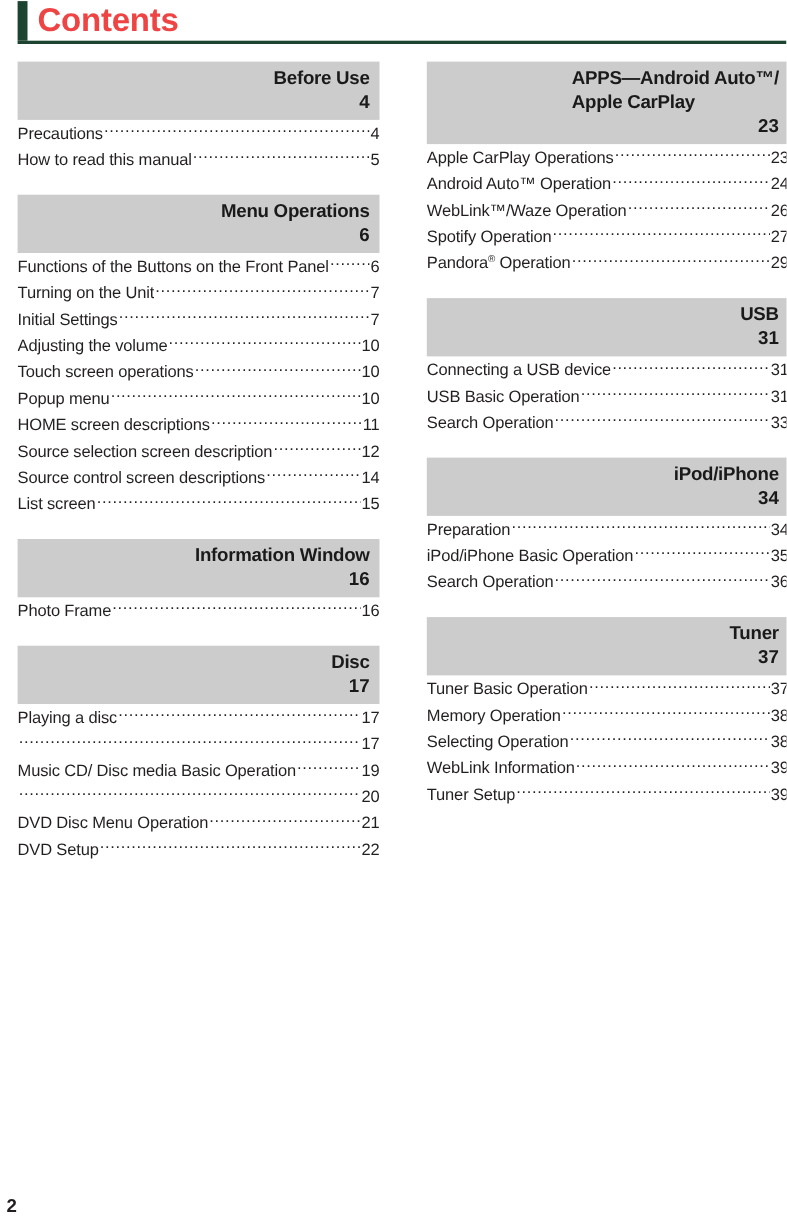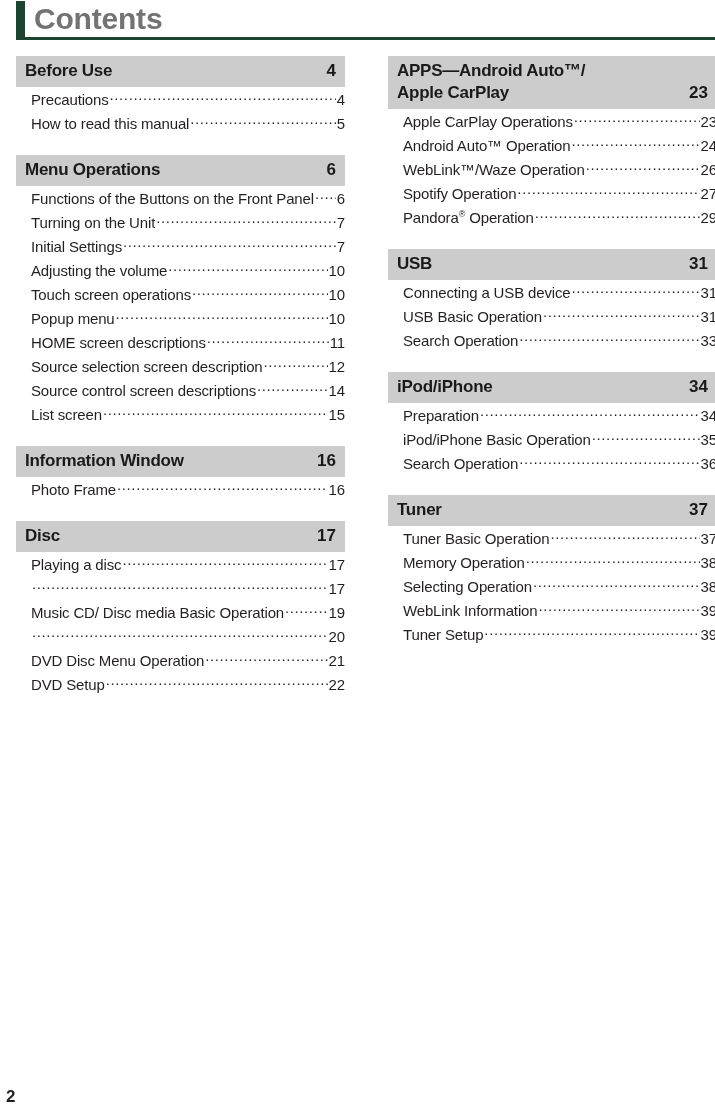--- a/index.html
+++ b/index.html
@@ -31,21 +31,21 @@
     width: 9px;
     height: 36px;
     background: #1d4430;
   }
   .header-title {
     position: absolute;
     left: 34px;
     top: 0px;
     font-size: 30px;
     font-weight: bold;
-    color: #737373;
+    color: #ef4444;
     letter-spacing: -0.2px;
     line-height: 38px;
     white-space: nowrap;
   }
   .header-rule {
     position: absolute;
     left: 16px;
     top: 37px;
     width: 699px;
     height: 3px;
@@ -71,20 +71,21 @@
   .toc-section { margin-bottom: 19px; }
 
   .section-header {
     background: #cccccc;
     display: flex;
     align-items: flex-end;
     justify-content: space-between;
     padding: 4px 9px 5px 9px;
     box-sizing: border-box;
     min-height: 29px;
+    flex-direction: column;
   }
   .section-title {
     font-size: 17px;
     font-weight: bold;
     color: #1a1a1a;
     line-height: 22px;
     letter-spacing: -0.25px;
   }
   .section-page {
     font-size: 17px;
@@ -99,21 +100,20 @@
   .entry-list { margin-top: 1px; }
   .toc-entry {
     display: flex;
     align-items: baseline;
     font-size: 15px;
     line-height: 24px;
     color: #231f20;
     letter-spacing: -0.15px;
     white-space: nowrap;
     overflow: hidden;
-    margin-left: 15px;
   }
   .entry-title {
     flex: 0 1 auto;
     overflow: hidden;
     text-overflow: clip;
   }
   .entry-leader {
     flex: 1 1 auto;
     min-width: 4px;
     overflow: hidden;

